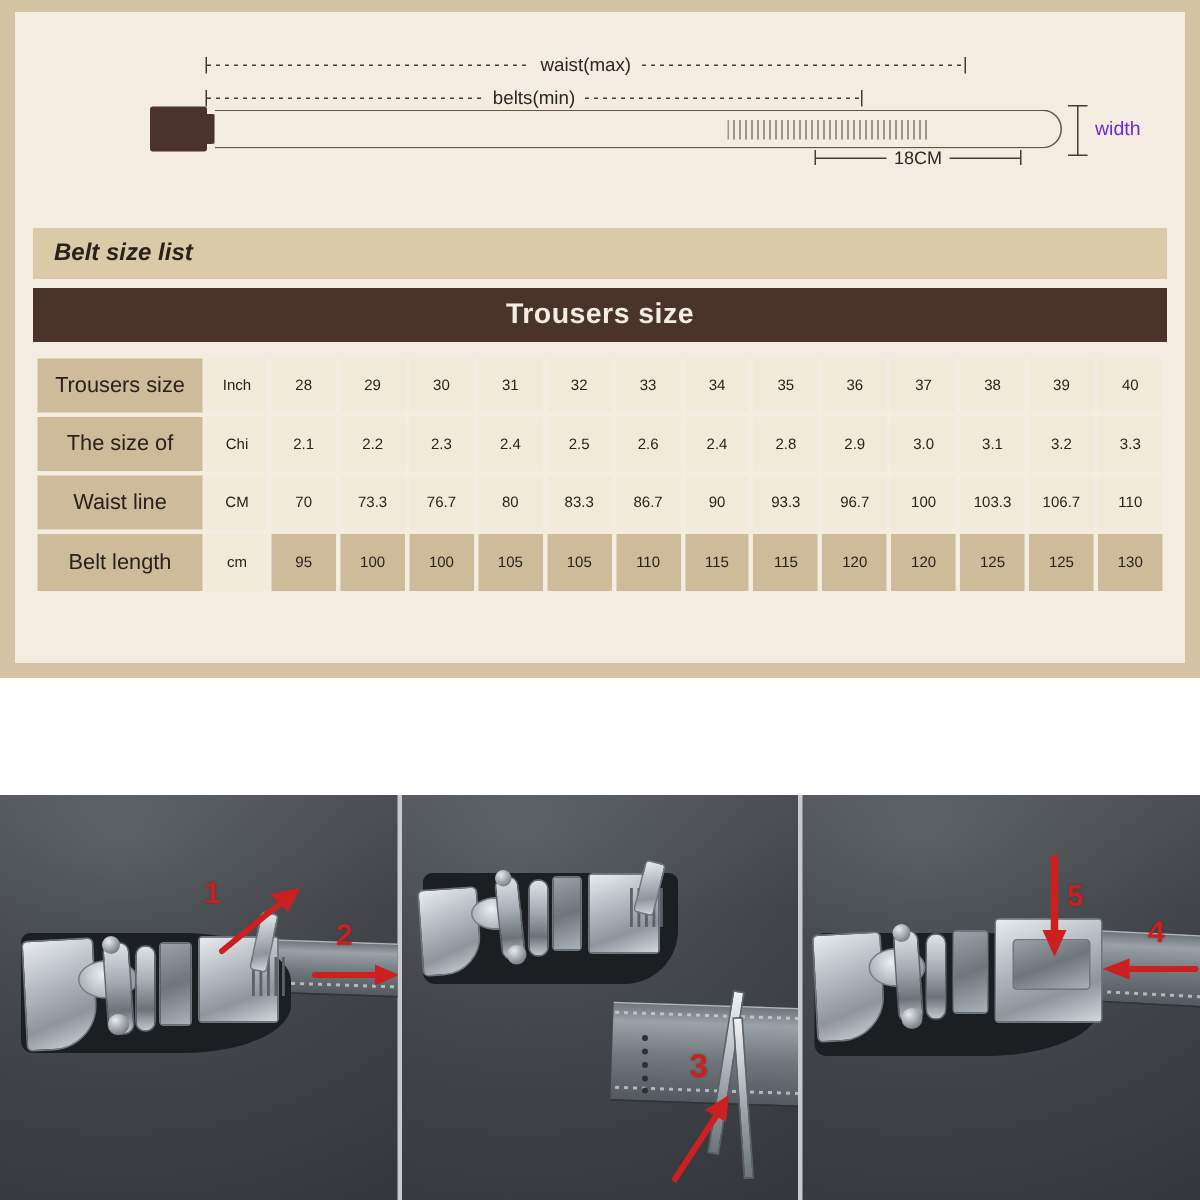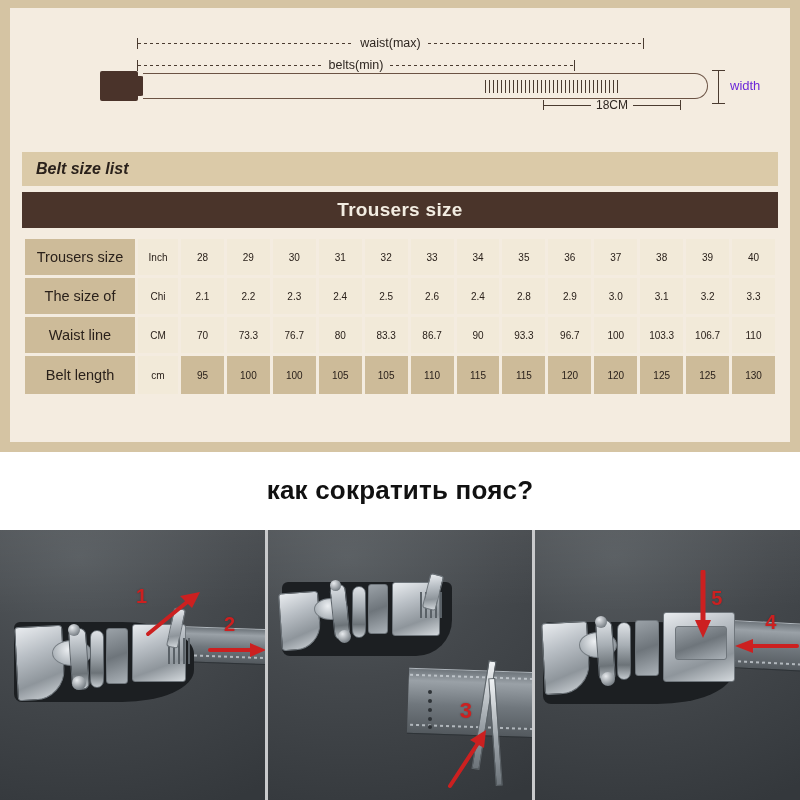--- a/index.html
+++ b/index.html
@@ -347,21 +347,20 @@
               <td class="tan">130</td>
             </tr>
           </tbody>
         </table>
       </div>
 
     </div>
   </div>
 
   <div class="howto">
-    <div class="l2">как сократить пояс?</div>
   </div>
 
   <div class="photos">
 
     <div class="photo">
       <div class="sheen"></div>
 
       <div class="strap-photo" style="left:185px;top:98px;width:100px;height:34px;transform:rotate(2deg);"></div>
       <div class="stitch" style="left:188px;top:126px;width:95px;transform:rotate(2deg);"></div>
 

